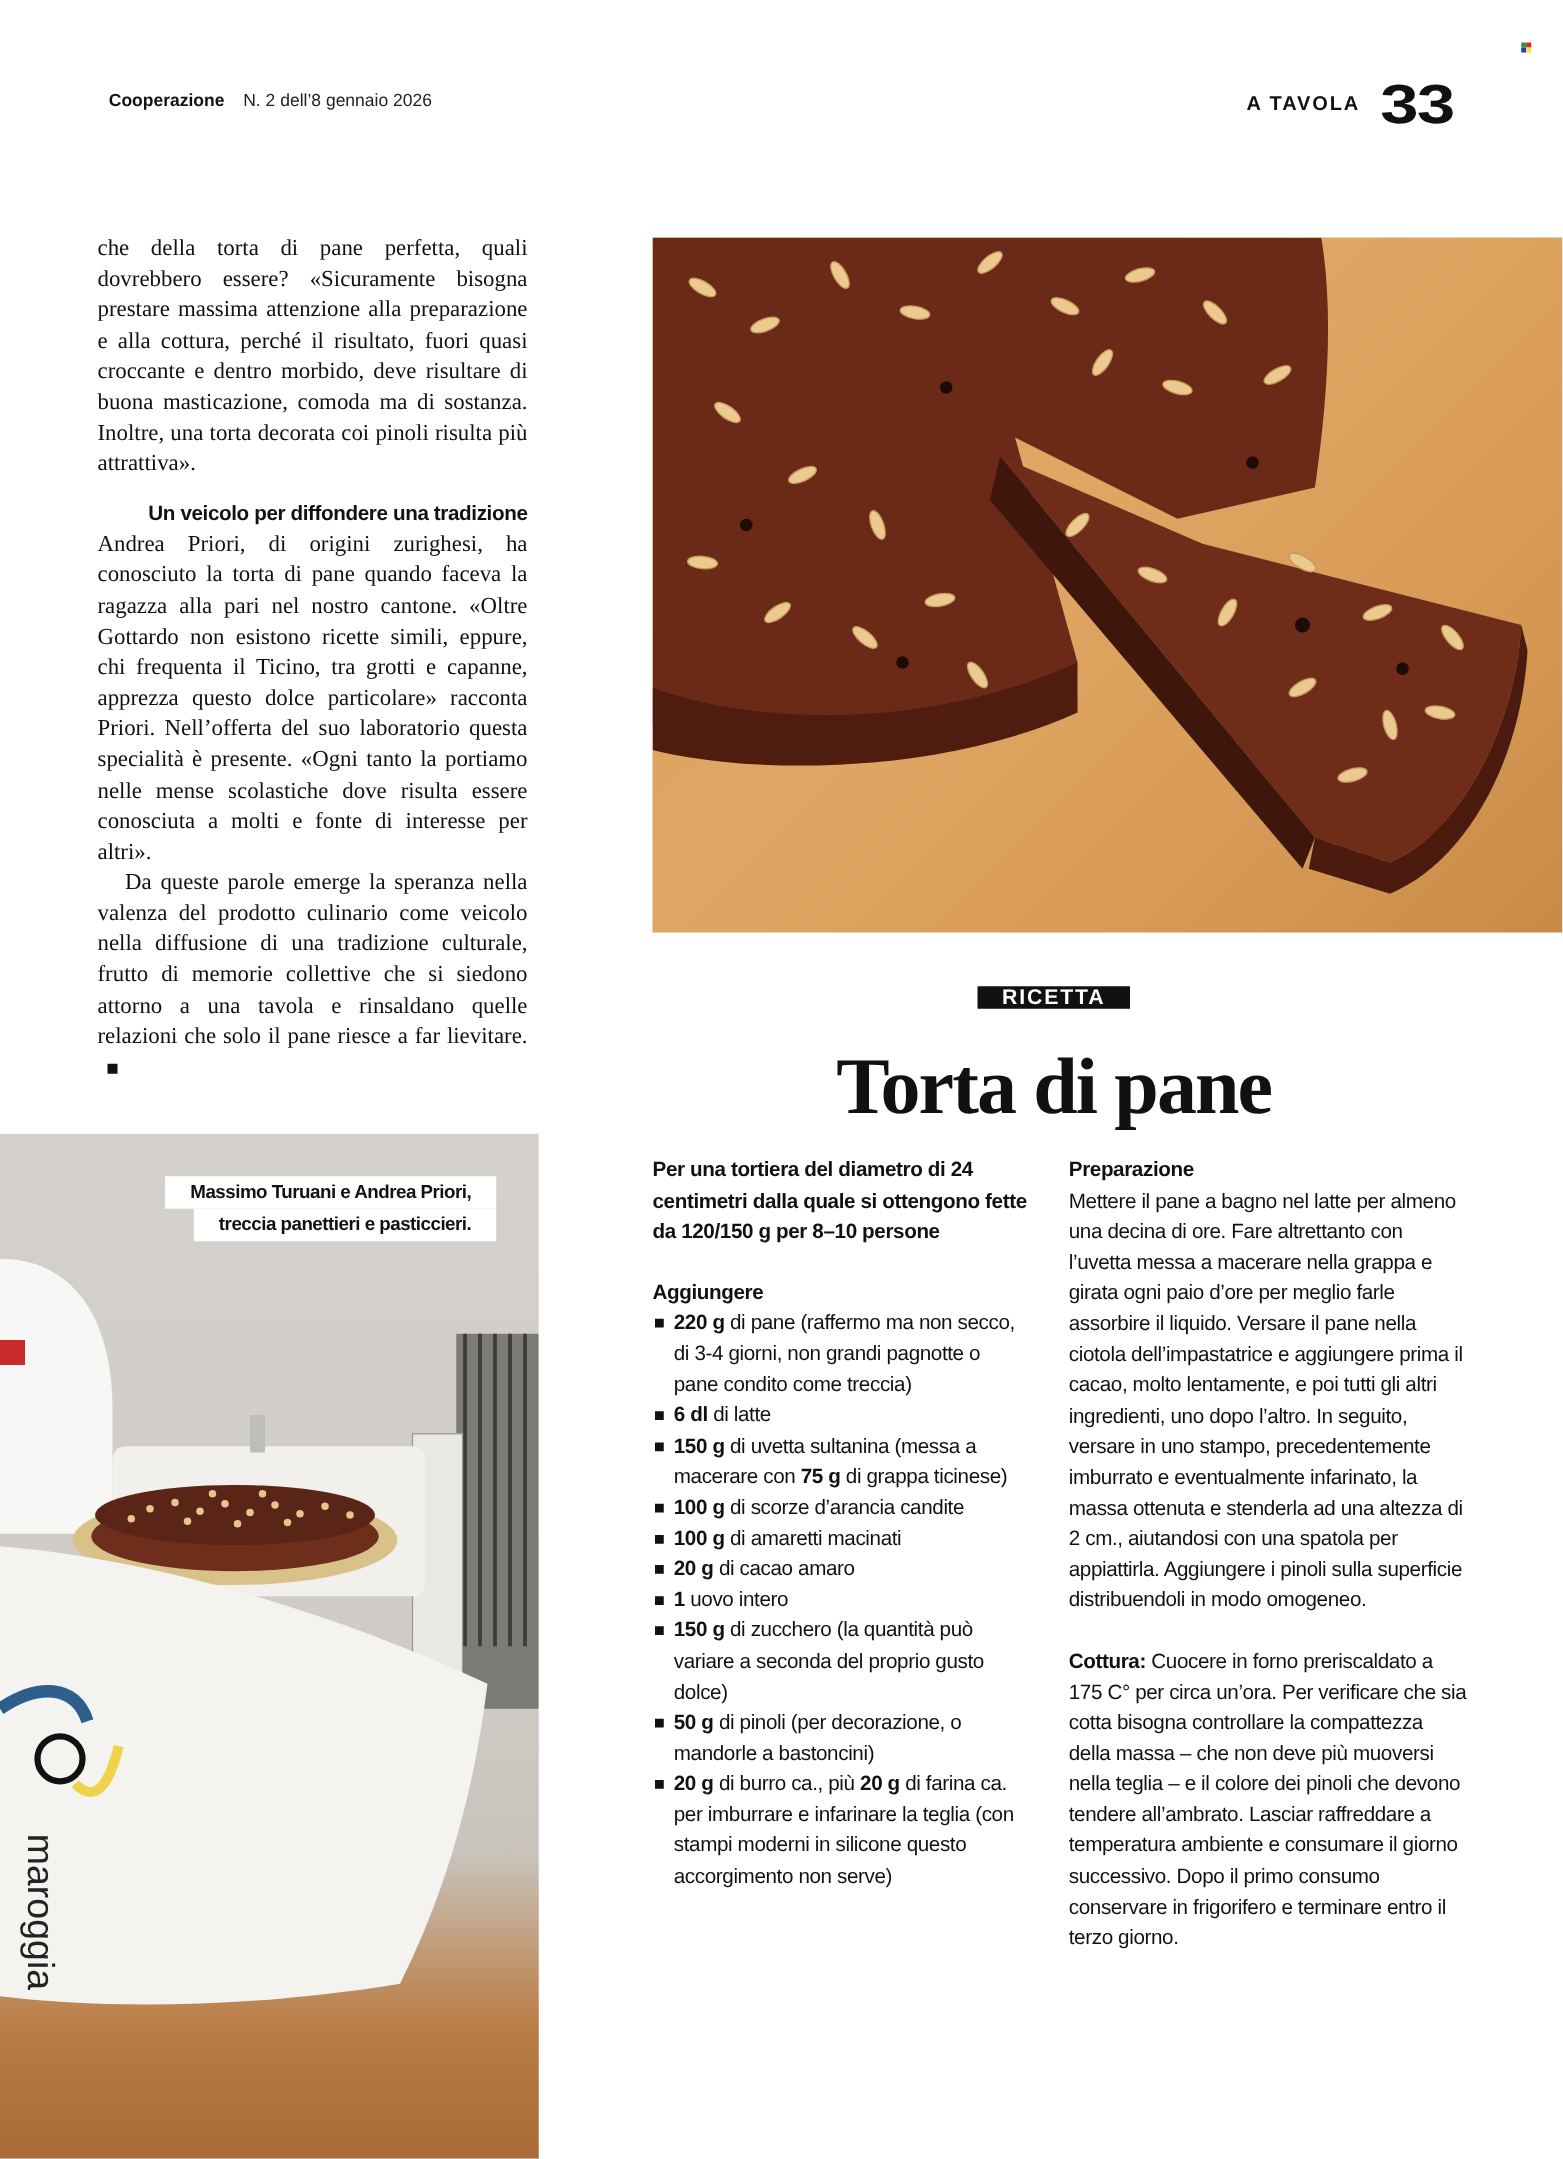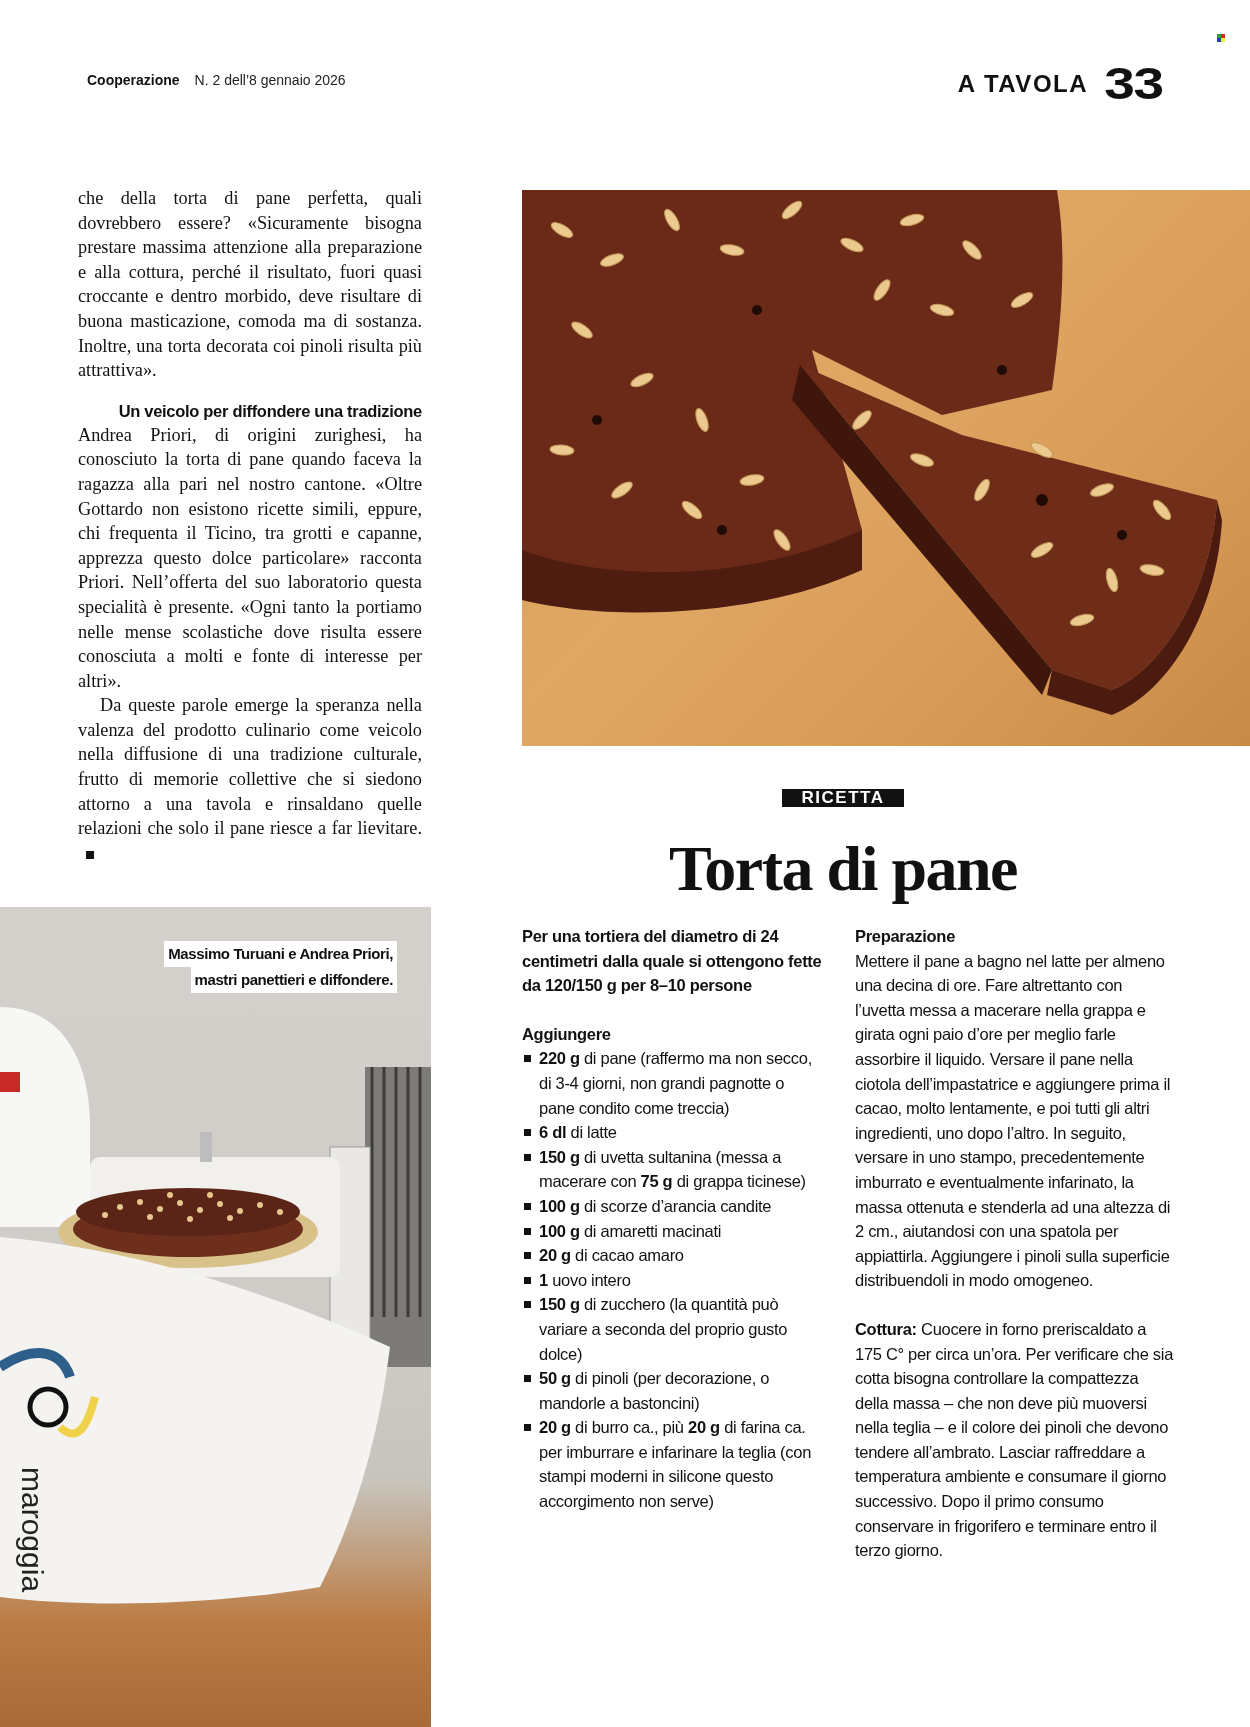--- a/index.html
+++ b/index.html
@@ -3,35 +3,35 @@
 <meta charset="utf-8">
 <style>
   * { box-sizing: border-box; margin: 0; padding: 0; }
   html, body { width: 1250px; height: 1727px; background: #ffffff; overflow: hidden; }
   body { position: relative; color: #111; font-family: "Liberation Sans", sans-serif; }
 
   .header-left { position: absolute; left: 87px; top: 72px; font-size: 14px; display: flex; gap: 15px; align-items: baseline; }
   .header-left .pub { font-weight: bold; }
   .header-left .issue { color: #222; }
   .header-right { position: absolute; right: 87px; top: 62px; display: flex; align-items: center; gap: 28px; }
-  .section-name { font-size: 24px; font-weight: bold; letter-spacing: 1.5px; }
+  .section-name { font-size: 16px; font-weight: bold; letter-spacing: 1.5px; }
   .page-num { font-size: 44px; font-weight: 900; letter-spacing: -1px; transform: scaleX(1.25); transform-origin: right center; line-height: 1; }
   .colorbar { position: absolute; left: 1217px; top: 34px; width: 8px; height: 8px; display: grid; grid-template-columns: 4px 4px; }
   .colorbar span { display: block; width: 4px; height: 4px; }
 
   .article { position: absolute; left: 78px; top: 186px; width: 344px; font-family: "Liberation Serif", serif; font-size: 18.3px; line-height: 24.6px; text-align: justify; hyphens: manual; }
   .article p { margin: 0; }
   .article .subhead { font-family: "Liberation Sans", sans-serif; font-weight: bold; font-size: 16.5px; text-align: right; margin-top: 16px; line-height: 24px; letter-spacing: -0.3px; }
   .article .indent { text-indent: 22px; }
   .endmark { display: inline-block; width: 8px; height: 8px; background: #111; margin-left: 8px; vertical-align: middle; }
 
   .photo-bakers { position: absolute; left: 0; top: 907px; width: 431px; height: 820px; overflow: hidden;
     background: linear-gradient(180deg, #d4d1cc 0%, #cfcbc6 50%, #c8c4bd 70%, #bb7d45 87%, #a86a38 100%); }
   .caption { position: absolute; right: 34px; top: 34px; text-align: right; font-family: "Liberation Sans", sans-serif; font-weight: bold; font-size: 15px; line-height: 24px; letter-spacing: -0.4px; }
-  .caption span { background: #fff; padding: 1px 4px; display: inline-block; }
+  .caption span { background: #fff; padding: 1px 20px; display: inline-block; }
 
   .photo-cake { position: absolute; left: 522px; top: 190px; width: 728px; height: 556px; overflow: hidden;
     background: linear-gradient(135deg, #d69a55 0%, #e0a764 40%, #d99c58 70%, #c98a48 100%); }
 
   .recipe-badge { position: absolute; left: 782px; top: 789px; width: 122px; height: 18px; background: #111; color: #fff; font-family: "Liberation Sans", sans-serif; font-weight: bold; font-size: 17px; letter-spacing: 1.5px; display: flex; align-items: center; justify-content: center; }
   .recipe-title { position: absolute; left: 522px; width: 642px; top: 833px; text-align: center; font-family: Liberation Serif, serif; font-size: 64px; letter-spacing: -1.5px; line-height: 72px; }
 
   .recipe-col { position: absolute; font-family: "Liberation Sans", sans-serif; font-size: 16.5px; line-height: 24.6px; letter-spacing: -0.3px; }
   .col-a { left: 522px; top: 924px; width: 300px; }
   .col-b { left: 855px; top: 924px; width: 320px; }
@@ -108,21 +108,21 @@
     </g>
 
     <path d="M0,330 C120,340 260,380 390,440 C380,520 360,600 320,680 C200,700 80,700 0,690 Z" fill="#f4f3f0"></path>
     <path d="M0,460 C30,440 60,440 70,470" stroke="#2e5f8a" stroke-width="10" fill="none"></path>
     <circle cx="48" cy="500" r="18" fill="none" stroke="#111" stroke-width="5"></circle>
     <path d="M60,520 C80,540 90,510 95,490" stroke="#f0d24a" stroke-width="8" fill="none"></path>
     <text x="0" y="0" transform="translate(22,560) rotate(90)" font-family="Liberation Sans, sans-serif" font-size="30" fill="#222">maroggia</text>
   </svg>
   <div class="caption">
     <span>Massimo Turuani e Andrea Priori,</span><br>
-    <span>mastri panettieri e diffondere.</span>
+    <span>treccia panettieri e pasticcieri.</span>
   </div>
 </div>
 
 <div class="photo-cake">
   <svg width="728" height="556" viewBox="0 0 728 556">
 
     <path d="M0,0 L535,0 C545,60 540,130 530,200 L420,225 L290,160 L340,340 C300,380 230,405 150,410 C80,410 30,400 0,390 Z" fill="#6b2a18"></path>
     <path d="M0,360 C80,390 220,395 340,340 L340,380 C230,430 80,430 0,410 Z" fill="#4e1d10"></path>
 
     <path d="M278,175 L440,245 L695,310 C690,400 640,480 590,500 L530,480 Z" fill="#6e2c19"></path>

